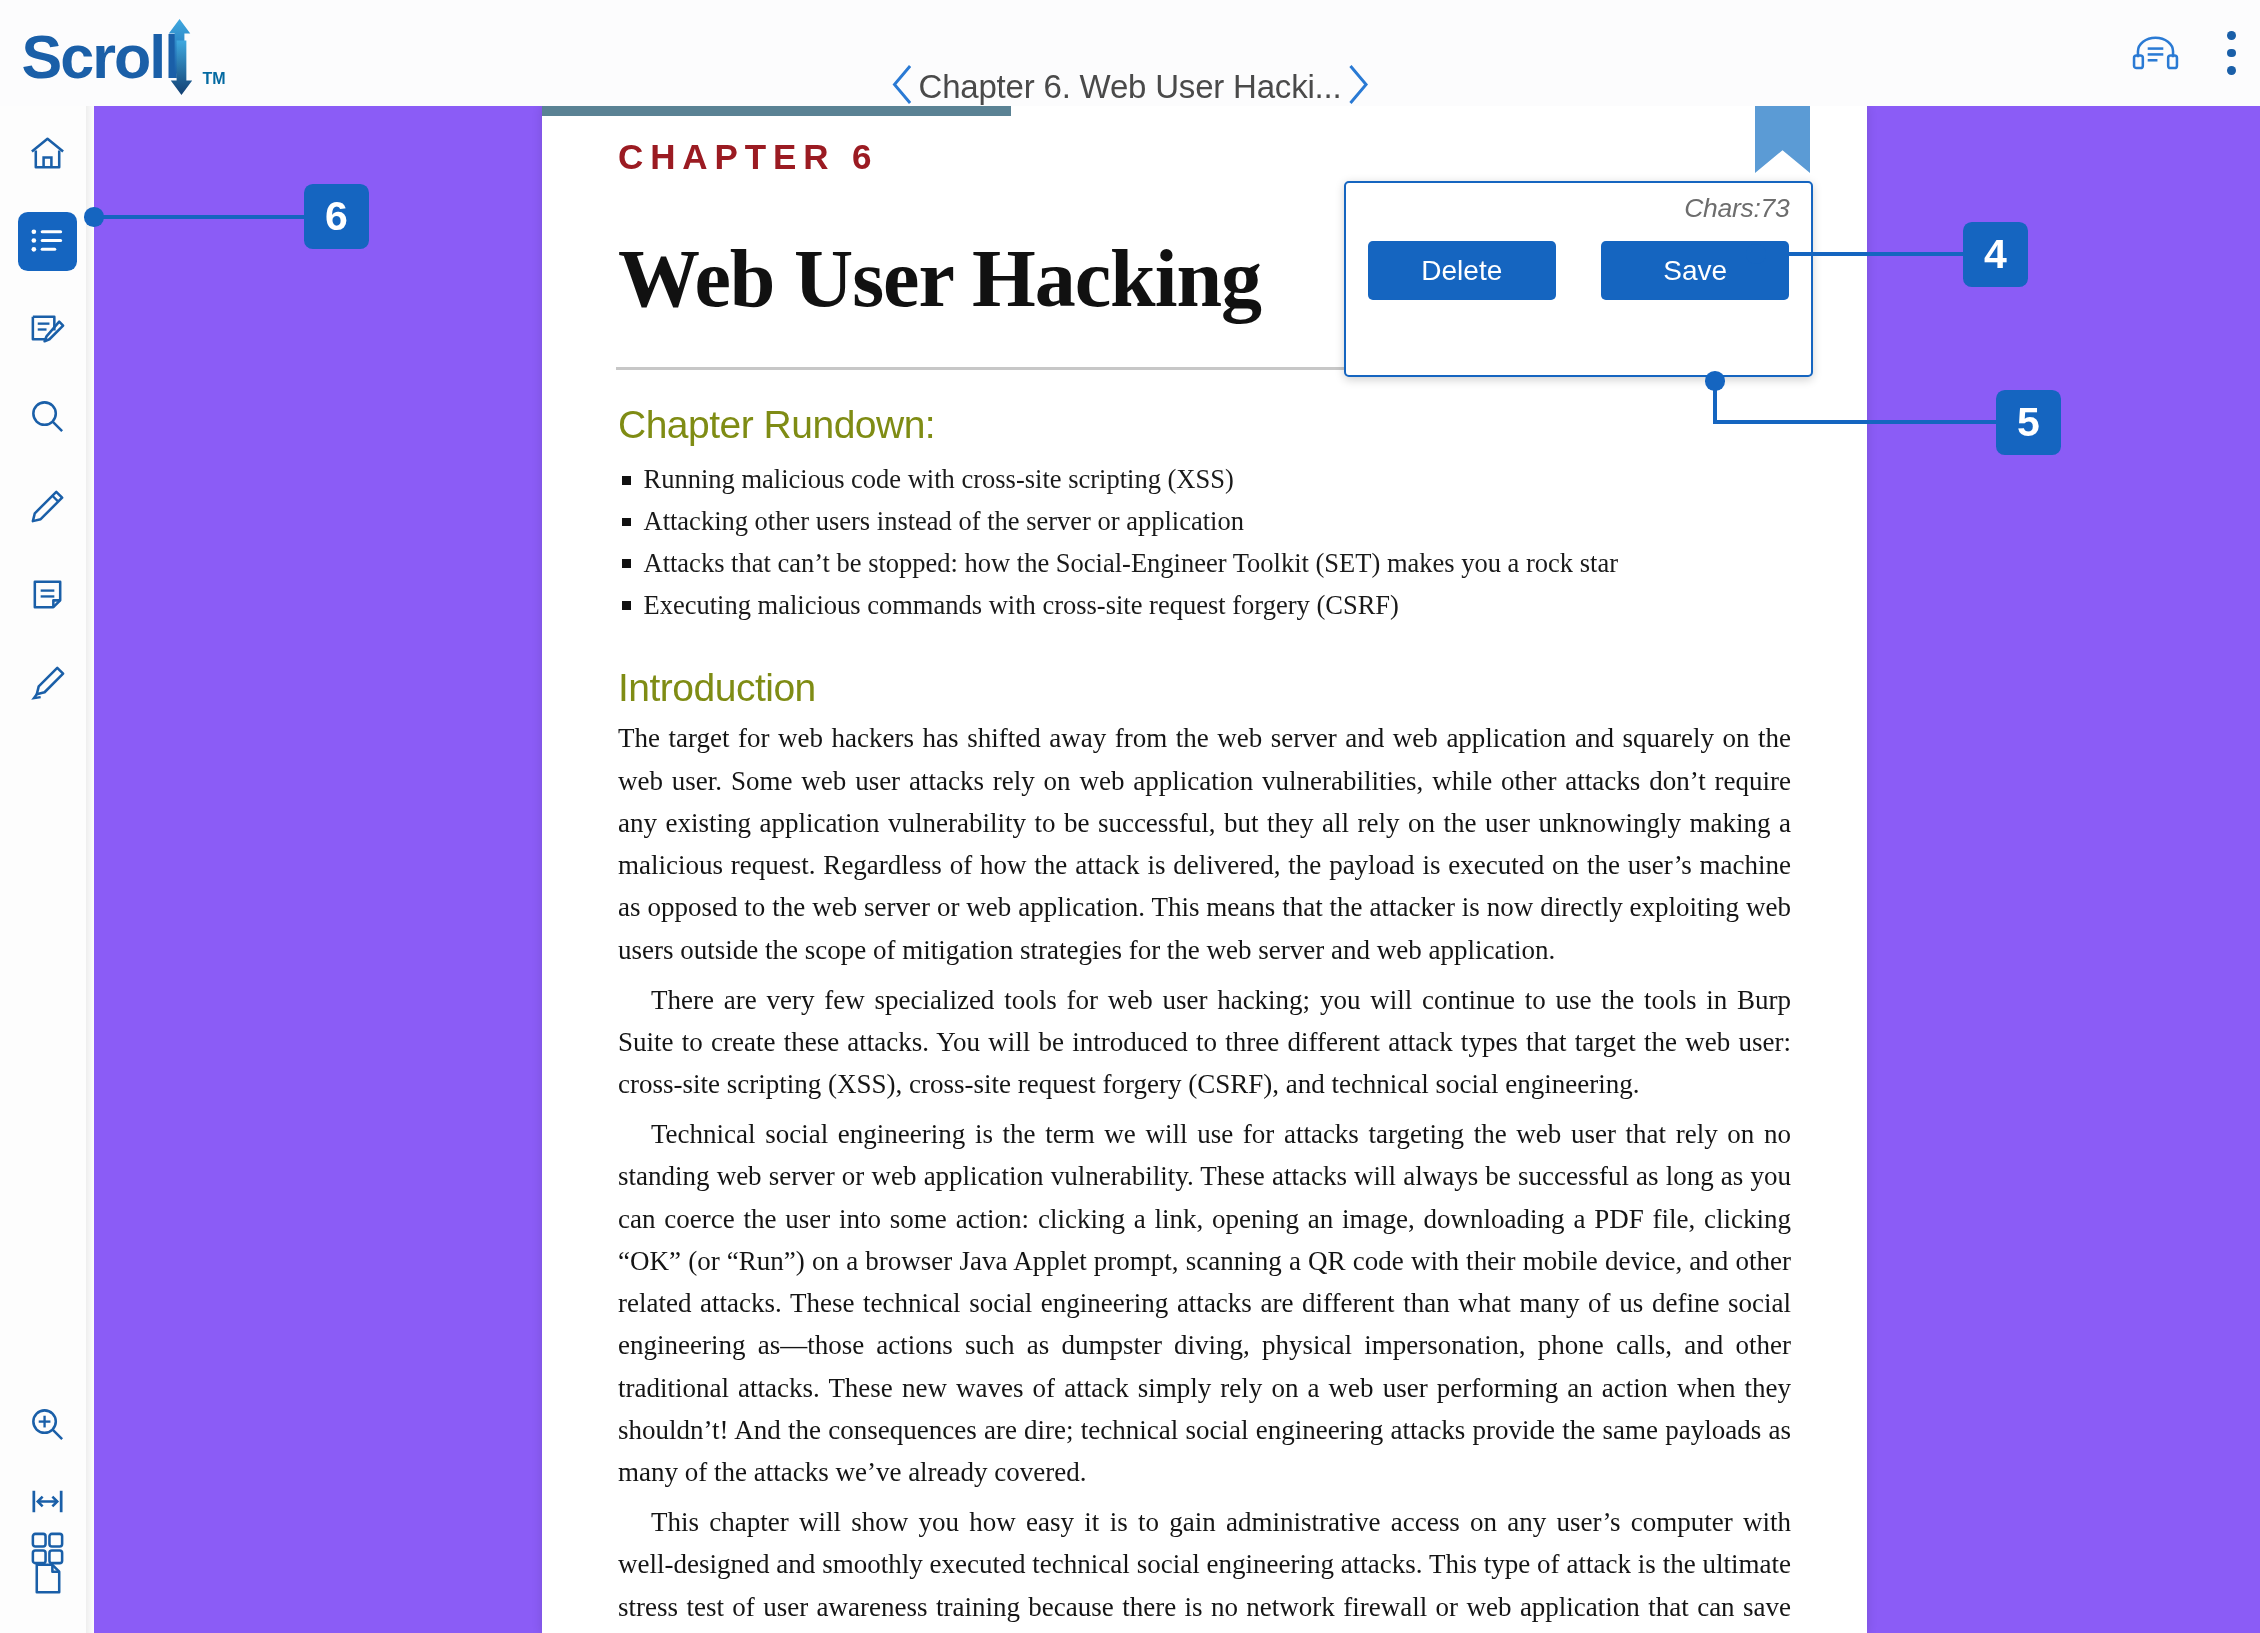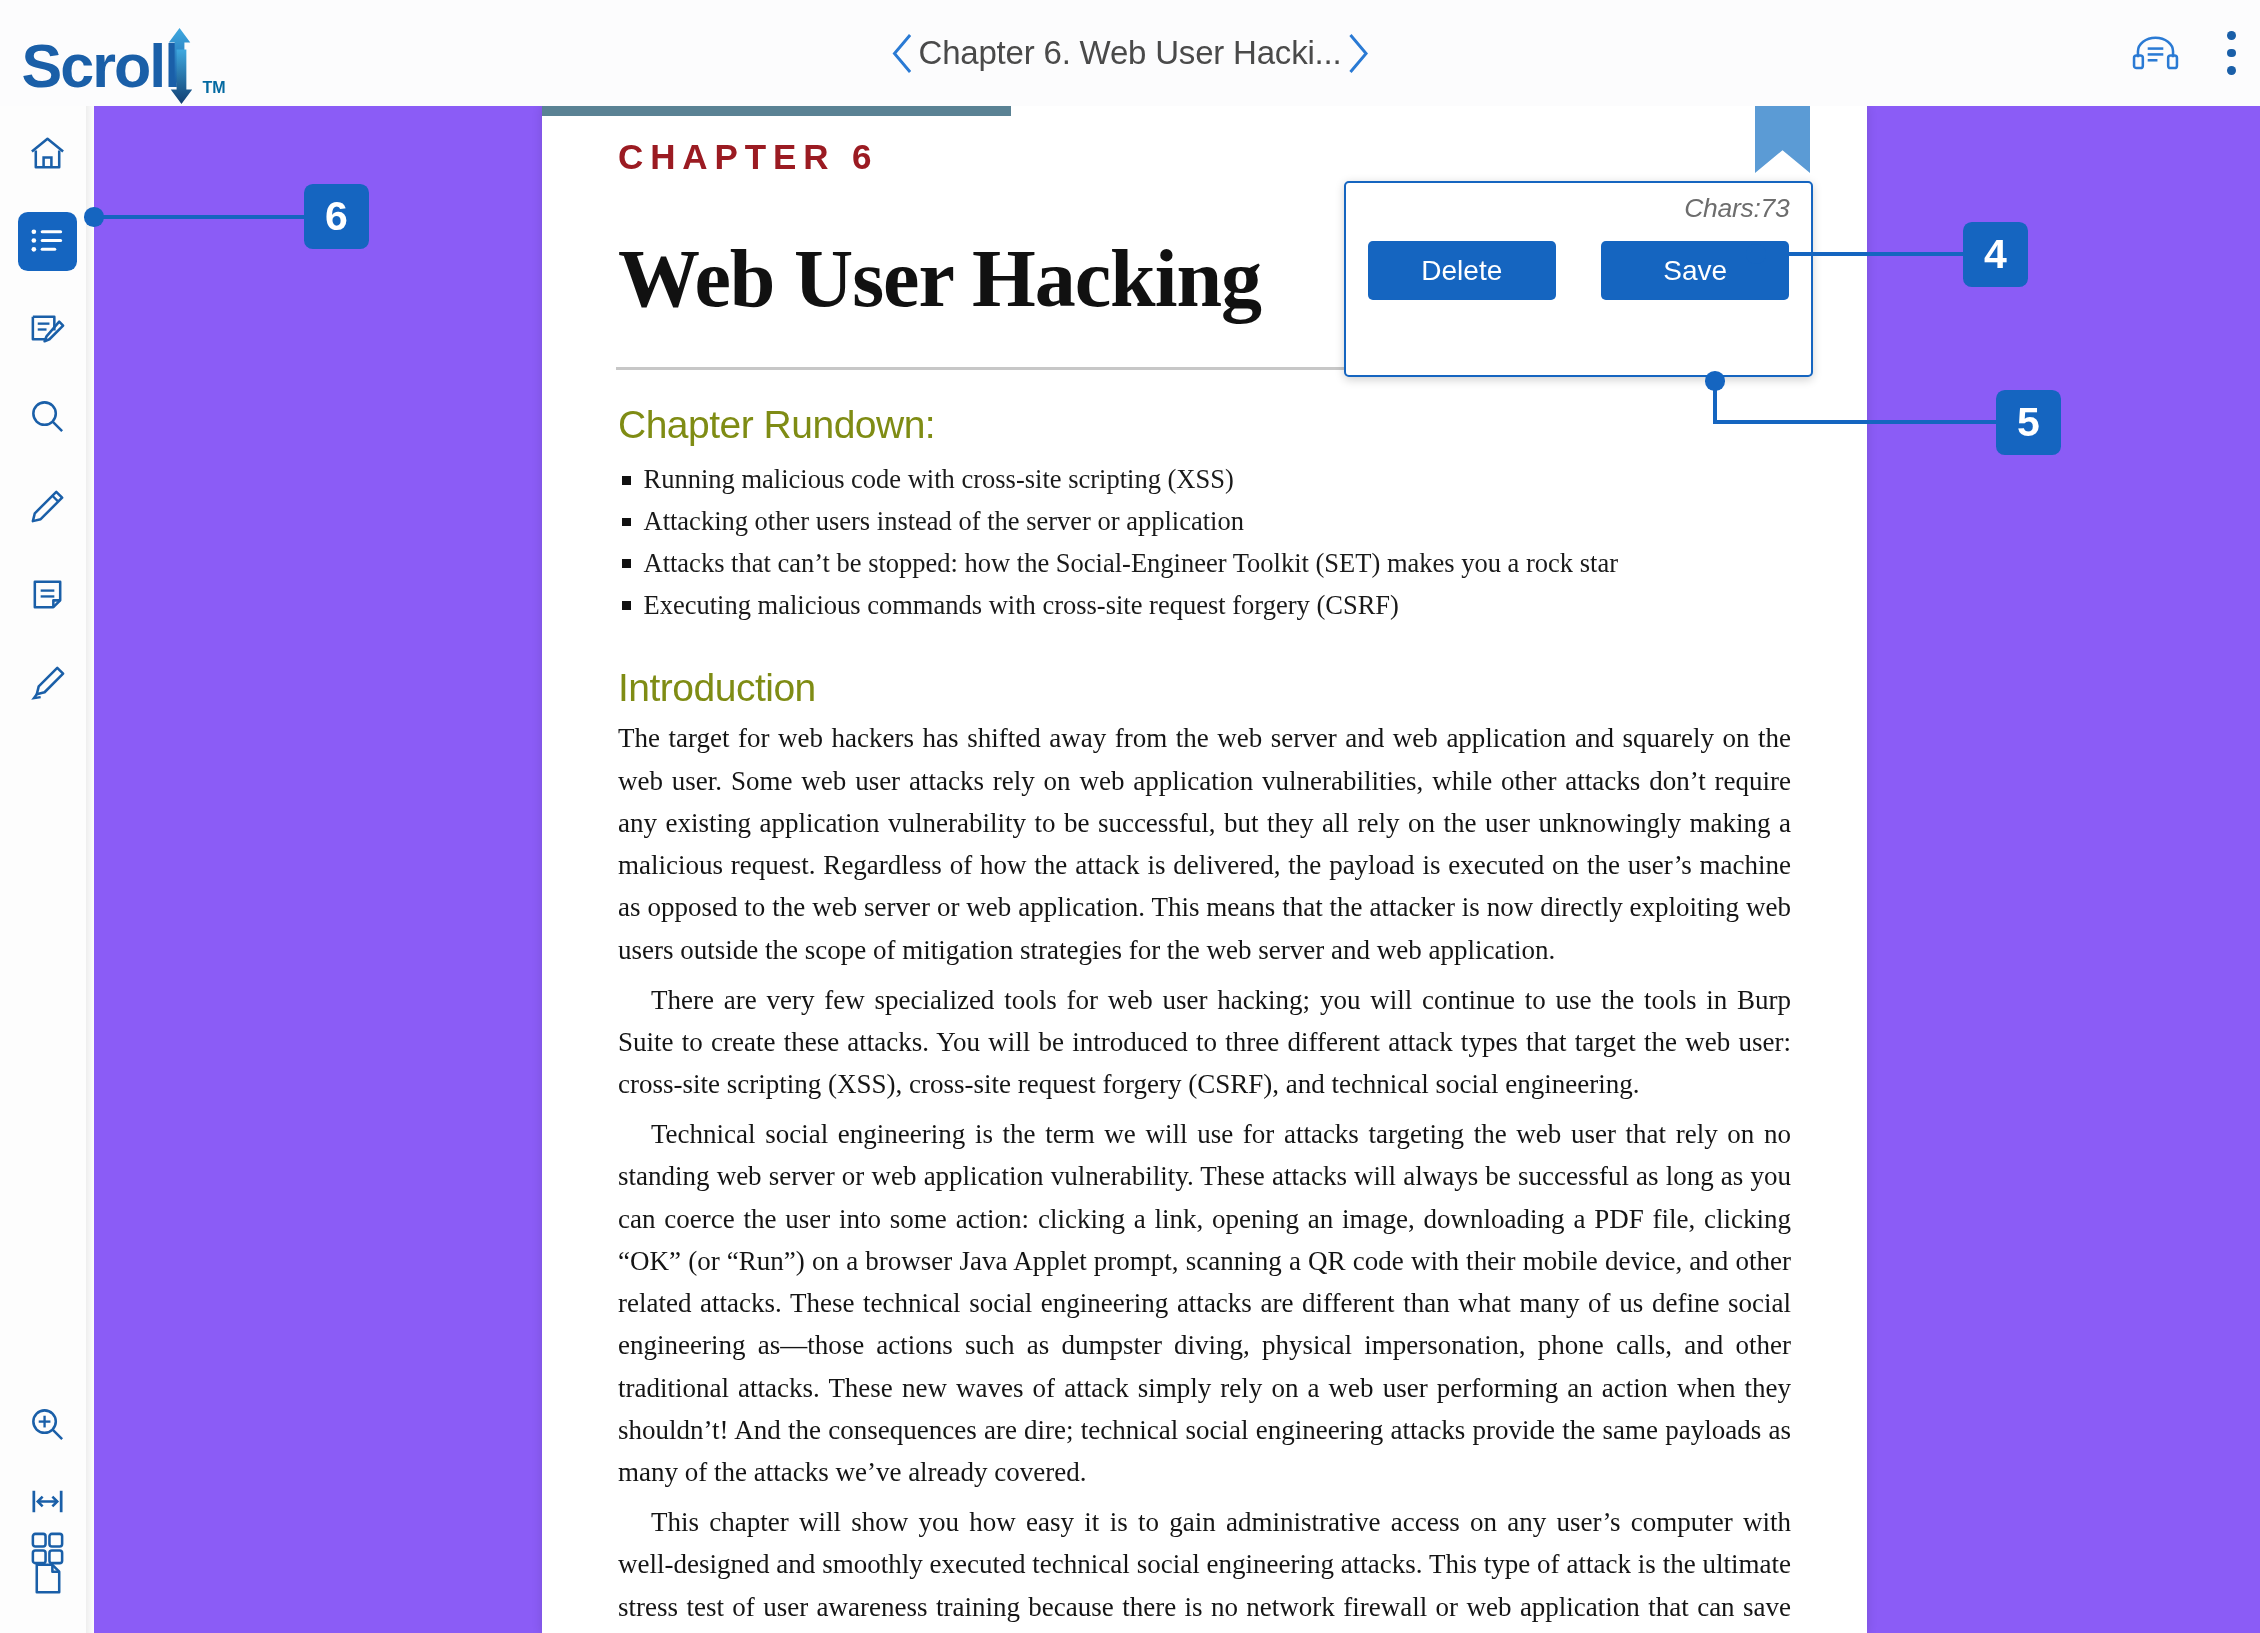--- a/index.html
+++ b/index.html
@@ -10,37 +10,37 @@
     overflow: hidden;
   }
   #app { position: relative; width: 2260px; height: 1634px; background: #ffffff; }
 
   
   .topbar {
     position: absolute; left: 0; top: 0; width: 2260px; height: 106px;
     background: #fcfcfd; display: flex; align-items: center; z-index: 30;
   }
   .logo-wrap {
-    position: absolute; left: 21.6px; top: 21px; width: 196px; height: 90px;
+    position: absolute; left: 21.6px; top: 12px; width: 196px; height: 90px;
     display: flex; align-items: center;
   }
   .logo-text {
     font-family: "Liberation Sans", sans-serif;
     font-weight: bold; font-size: 61px; letter-spacing: -2px;
     color: #1a5fa8; line-height: 1;
   }
   .logo-tm {
     font-size: 16px; font-weight: bold; color: #0369a1; align-self: flex-end;
     margin-left: 2px; margin-bottom: 13.7px; letter-spacing: 0px;
   }
   .logo-arrows { position: relative; width: 41px; height: 84px; margin-left: -19.6px; }
 
   .nav-center {
     position: absolute; left: 50%; transform: translateX(-50%);
-    top: 0; height: 106px; display: flex; align-items: center; 
+    top: 0; height: 106px; display: flex; align-items: flex-end; 
   }
   .chev {
     width: 33px; height: 43px; display: flex; align-items: center; justify-content: center;
     cursor: pointer;
   }
   .doc-title {
     font-size: 33px; color: #4a4a4a; font-weight: 400; white-space: nowrap;
     letter-spacing: -0.2px;
   }
   .topbar-right {

